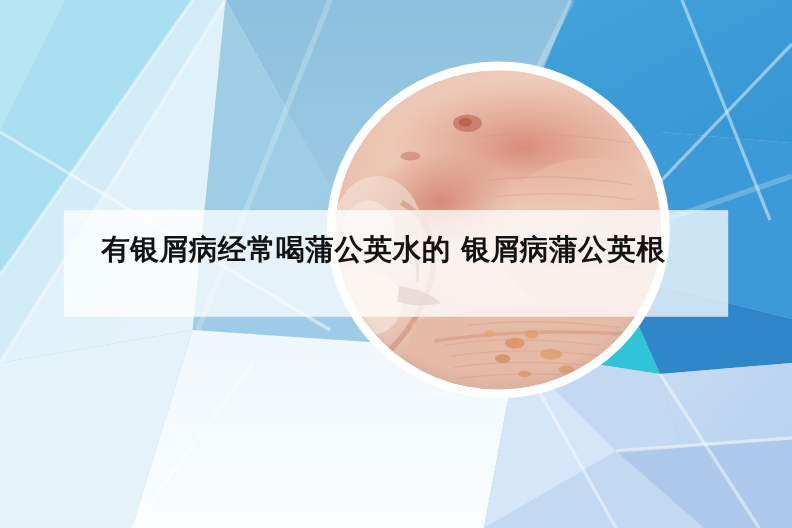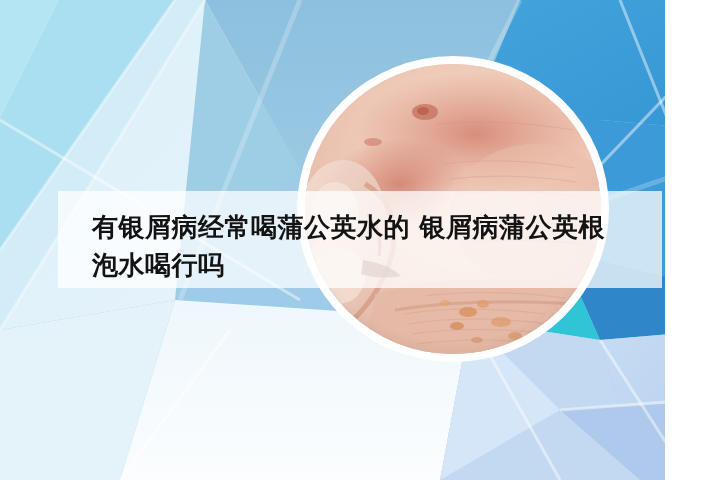--- a/index.html
+++ b/index.html
@@ -6,21 +6,21 @@
     margin: 0;
     padding: 0;
     background: #ffffff;
   }
   body {
     font-family: "DejaVu Sans", "Liberation Sans", sans-serif;
   }
 
   #stage {
     position: relative;
-    width: 665px;
+    width: 720px;
     height: 480px;
     overflow: hidden;
     background: #9ecbe8;
   }
 
   
   #bg-poly {
     position: absolute;
     inset: 0;
     width: 720px;
@@ -227,15 +227,15 @@
           <stop offset="70%" stop-color="#000000" stop-opacity="0"></stop>
           <stop offset="100%" stop-color="#8a5a46" stop-opacity="0.22"></stop>
         </radialGradient>
         <rect x="0" y="0" width="296" height="290" fill="url(#vig)"></rect>
       </svg>
     </div>
   </div>
 
   <div class="caption-band"></div>
 
-  <div class="caption-text"><span>有银屑病经常喝蒲公英水的 银屑病蒲公英根</span><br><span>泡水喝行吗</span></div>
+  <div class="caption-text"><span>有银屑病经常喝蒲公英水的 银屑病蒲公英根</span><br></div>
 
 </div>
 
 </body></html>

